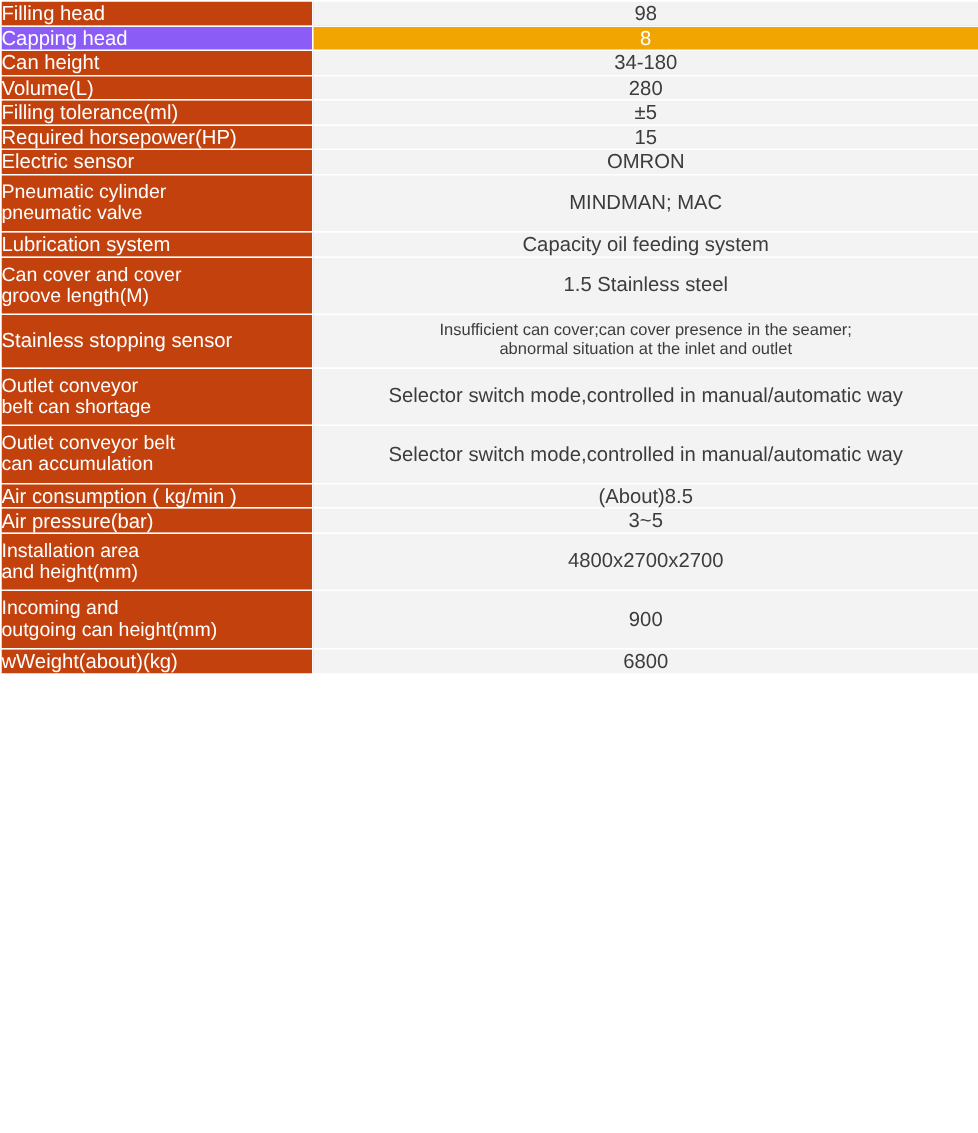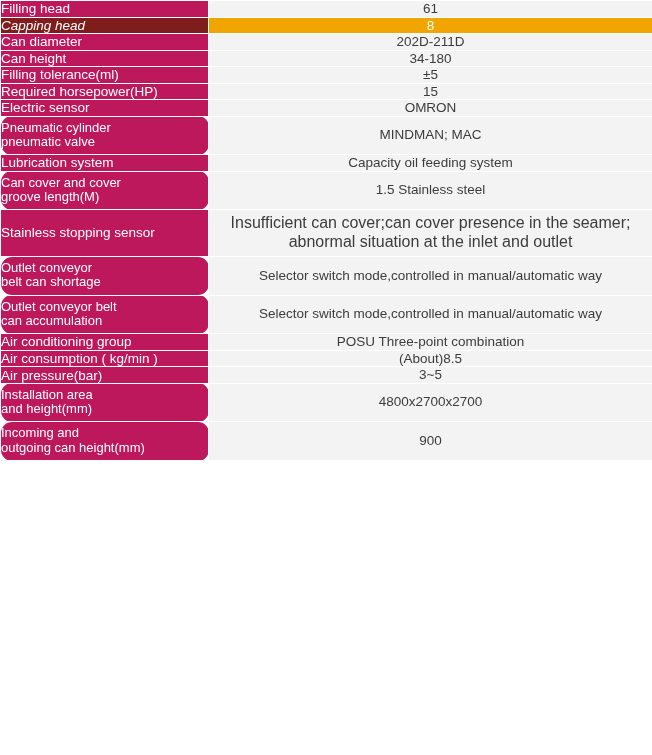--- a/index.html
+++ b/index.html
@@ -16,85 +16,83 @@
     border-collapse: collapse;
     table-layout: fixed;
   }
   .spec-table td {
     border: 1px solid #ffffff;
     padding: 0;
     vertical-align: middle;
   }
   .label-cell {
     width: 208px;
-    background: #be185d;
+    background: #c2410c;
     color: #ffffff;
     font-size: 13.5px;
     padding: 5px 7px 6px 7px;
     line-height: 1.12;
     border-bottom: 1px solid #ffffff;
     border-right: 1px solid #ffffff;
   }
   .value-cell {
     background: #f3f3f3;
     color: #3c3c3c;
     font-size: 13.5px;
     text-align: center;
     padding: 5px 8px 6px 8px;
     line-height: 1.15;
     border-bottom: 1px solid #ffffff;
   }
   tr.highlight .label-cell {
-    background: #7f1d1d;
+    background: #8b5cf6;
     color: #ffffff;
-    font-style: italic;
   }
   tr.highlight .value-cell {
     background: #f0a500;
     color: #ffffff;
   }
   .row-tall .label-cell,
   .row-tall .value-cell {
     padding-top: 4px;
     padding-bottom: 5px;
   }
   .small-line {
     font-size: 13px;
     line-height: 1.1;
-    border-radius: 11px;
   }
   .value-multiline {
-    font-size: 16px;
+    font-size: 11px;
     line-height: 1.15;
   }
 </style>
 </head>
 <body>
 
 <table class="spec-table">
   <colgroup>
     <col style="width:208px">
     <col style="width:444px">
   </colgroup>
   <tbody>
       <tr>
         <td class="label-cell">Filling head</td>
-        <td class="value-cell">61</td>
+        <td class="value-cell">98</td>
       </tr>
       <tr class="highlight">
         <td class="label-cell">Capping head</td>
         <td class="value-cell">8</td>
       </tr>
       <tr>
-        <td class="label-cell">Can diameter</td>
-        <td class="value-cell">202D-211D</td>
+        <td class="label-cell">Can height</td>
+        <td class="value-cell">34-180</td>
       </tr>
       <tr>
-        <td class="label-cell">Can height</td>
-        <td class="value-cell">34-180</td>
+        <td class="label-cell">Volume(L)</td>
+        <td class="value-cell">280</td>
       </tr>
       <tr>
         <td class="label-cell">Filling tolerance(ml)</td>
         <td class="value-cell">±5</td>
       </tr>
       <tr>
         <td class="label-cell">Required horsepower(HP)</td>
         <td class="value-cell">15</td>
       </tr>
       <tr>
@@ -119,33 +117,33 @@
       </tr>
       <tr class=" row-tall">
         <td class="label-cell small-line">Outlet conveyor<br>belt can shortage</td>
         <td class="value-cell">Selector switch mode,controlled in manual/automatic way</td>
       </tr>
       <tr class=" row-tall">
         <td class="label-cell small-line">Outlet conveyor belt<br>can accumulation</td>
         <td class="value-cell">Selector switch mode,controlled in manual/automatic way</td>
       </tr>
       <tr>
-        <td class="label-cell">Air conditioning group</td>
-        <td class="value-cell">POSU Three-point combination</td>
-      </tr>
-      <tr>
         <td class="label-cell">Air consumption ( kg/min )</td>
         <td class="value-cell">(About)8.5</td>
       </tr>
       <tr>
         <td class="label-cell">Air pressure(bar)</td>
         <td class="value-cell">3~5</td>
       </tr>
       <tr class=" row-tall">
         <td class="label-cell small-line">Installation area<br>and height(mm)</td>
         <td class="value-cell">4800x2700x2700</td>
       </tr>
       <tr class=" row-tall">
         <td class="label-cell small-line">Incoming and<br>outgoing can height(mm)</td>
         <td class="value-cell">900</td>
       </tr>
+      <tr>
+        <td class="label-cell">wWeight(about)(kg)</td>
+        <td class="value-cell">6800</td>
+      </tr>
     </tbody>
 </table>
 
 </body></html>

